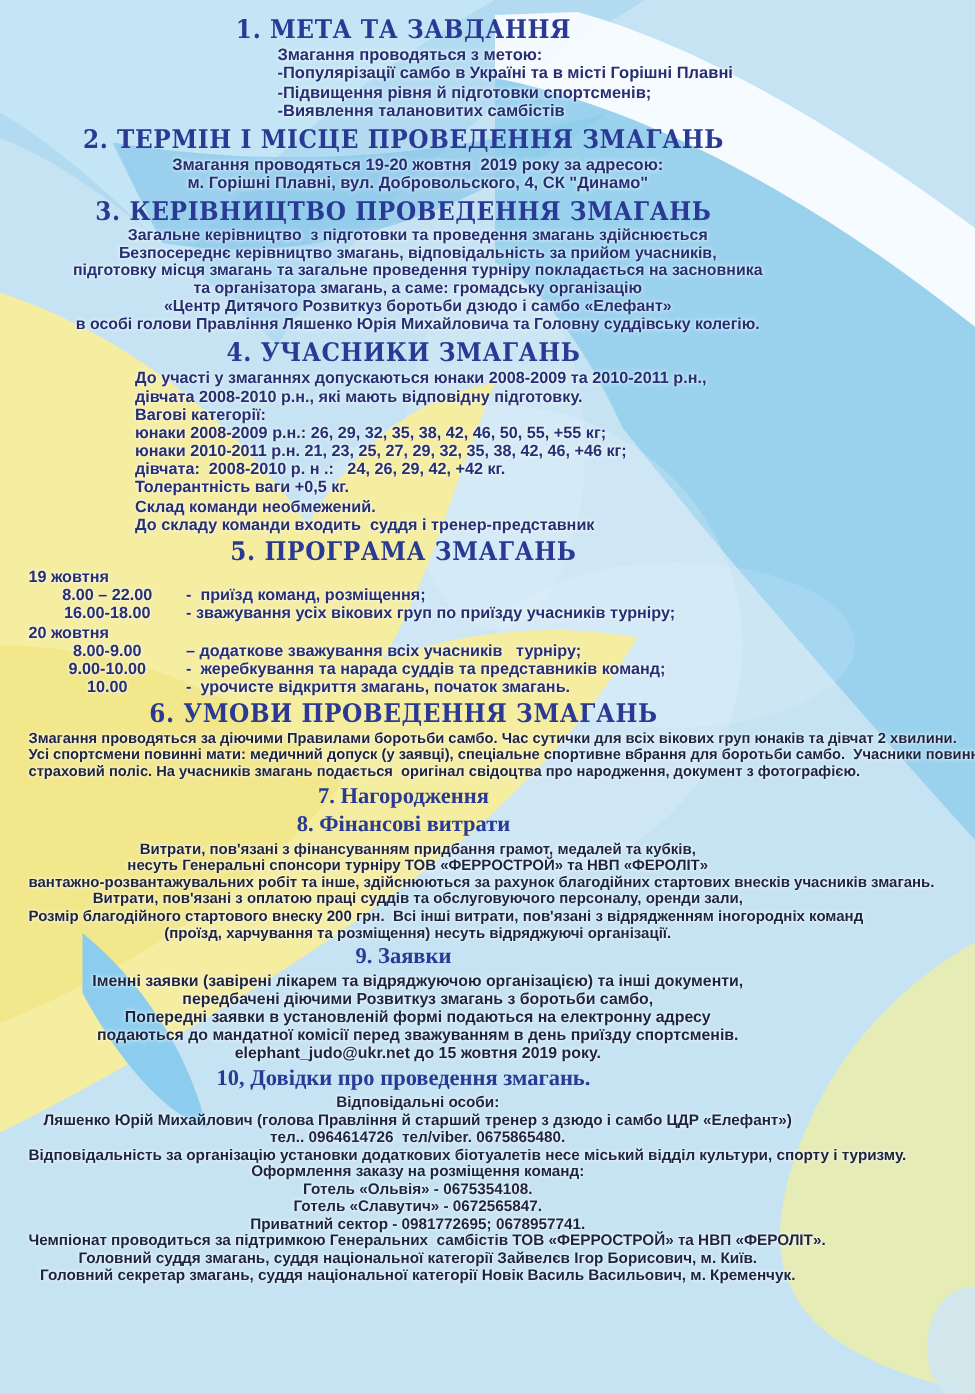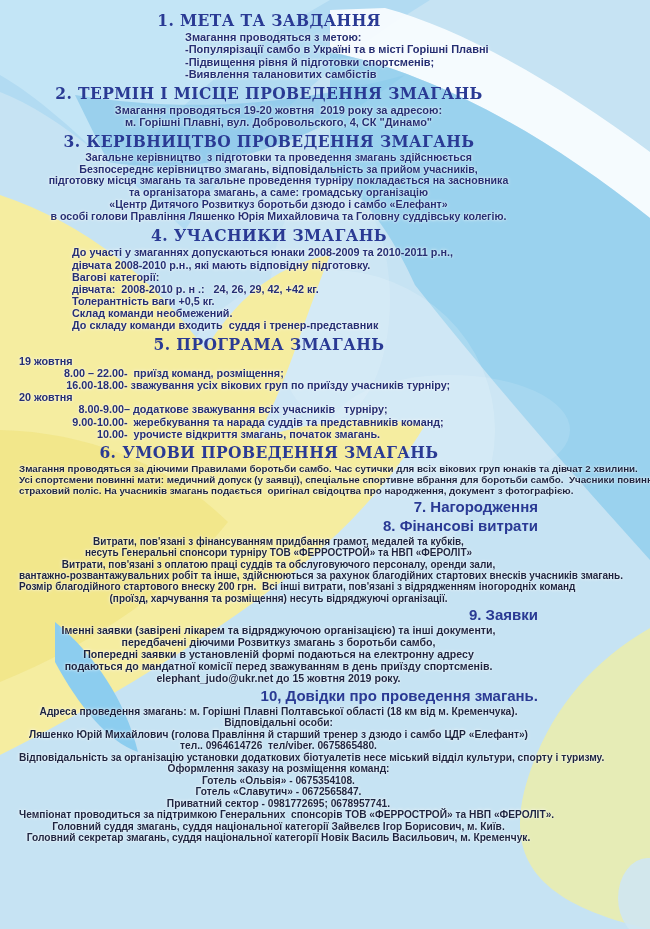--- a/index.html
+++ b/index.html
@@ -12,37 +12,37 @@
   .content{
     position:relative;width:538px;padding-top:8px;text-align:center;
     color:var(--body);
   }
   section{margin:0 0 2px 0;}
   h2{margin:2px 0 2px 0;color:var(--hd);font-weight:bold;}
   h2.caps{
     font-family:"DejaVu Serif",serif;font-size:15.5px;letter-spacing:.4px;
     transform:scaleY(1.1);
   }
-  h2.serif{font-family:Liberation Sans, sans-serif;font-size:15px;text-align:right;}
+  h2.serif{font-family:Liberation Serif, serif;font-size:15px;}
   .lines{font-weight:bold;padding-left:19px;}
   .lines div{white-space:pre;line-height:1.13;
     text-shadow:0 0 2px rgba(255,255,255,.85),0 0 4px rgba(255,255,255,.6);}
   .indent{text-align:left;}
   .s1 .lines{font-size:11px;padding-left:185px;}
   .s2 .lines{font-size:11px;}
   .s3 .lines{font-size:10.6px;}
-  .s4 .lines{font-size:10.8px;padding-left:72px;}
+  .s4 .lines{font-size:10.8px;padding-left:90px;}
   .s5 .lines{font-size:10.8px;}
   .s6 .lines{font-size:9.8px;color:var(--bodyDark);}
   .s7 .lines{font-size:10.6px;}
   .s8 .lines{font-size:10px;color:var(--bodyDark);}
   .s9 .lines{font-size:10.6px;color:var(--bodyDark);}
   .s10 .lines{font-size:10.2px;color:var(--bodyDark);line-height:1.1;}
   .row{display:flex;}
-  .row .t{width:105px;flex:none;text-align:right;}
+  .row .t{width:105px;flex:none;text-align:center;}
   .row .d{text-align:right;}
 </style>
 </head>
 <body style="--hd: #2a3a94; --body: #262f73; --bodyDark: #1d2440;">
 
 <svg class="bg" viewBox="0 0 650 929" preserveAspectRatio="none">
   <rect x="0" y="0" width="650" height="929" fill="#c6e3f3"></rect>
 
   <path d="M0,0 L430,0 C340,55 250,130 185,230 C125,175 60,115 0,92 Z" fill="#b2dbf2"></path>
   <path d="M0,0 L330,0 C250,45 175,105 120,175 C75,130 35,95 0,75 Z" fill="#c3e5f6"></path>
@@ -94,20 +94,22 @@
         <div>в особі голови Правління Ляшенко Юрія Михайловича та Головну суддівську колегію.</div>
       </div>
   </section>
 
   <section class="s4">
     <h2 class="caps">4. УЧАСНИКИ ЗМАГАНЬ</h2>
     <div class="lines indent">
         <div>До участі у змаганнях допускаються юнаки 2008-2009 та 2010-2011 р.н.,</div>
         <div>дівчата 2008-2010 р.н., які мають відповідну підготовку.</div>
         <div>Вагові категорії:</div>
+        <div>юнаки 2008-2009 р.н.: 26, 29, 32, 35, 38, 42, 46, 50, 55, +55 кг;</div>
+        <div>юнаки 2010-2011 р.н. 21, 23, 25, 27, 29, 32, 35, 38, 42, 46, +46 кг;</div>
         <div>дівчата:  2008-2010 р. н .:   24, 26, 29, 42, +42 кг.</div>
         <div>Толерантність ваги +0,5 кг.</div>
         <div>Склад команди необмежений.</div>
         <div>До складу команди входить  суддя і тренер-представник</div>
       </div>
   </section>
 
   <section class="s5">
     <h2 class="caps">5. ПРОГРАМА ЗМАГАНЬ</h2>
     <div class="lines indent">
@@ -132,49 +134,48 @@
 
   <section class="s7">
     <h2 class="serif">7. Нагородження</h2>
   </section>
 
   <section class="s8">
     <h2 class="serif">8. Фінансові витрати</h2>
     <div class="lines">
         <div>Витрати, пов'язані з фінансуванням придбання грамот, медалей та кубків,</div>
         <div>несуть Генеральні спонсори турніру ТОВ «ФЕРРОСТРОЙ» та НВП «ФЕРОЛІТ»</div>
+        <div>вантажно-розвантажувальних робіт та інше, здійснюються за рахунок благодійних стартових внесків учасників змагань.</div>
         <div>Витрати, пов'язані з оплатою праці суддів та обслуговуючого персоналу, оренди зали,</div>
-        <div>вантажно-розвантажувальних робіт та інше, здійснюються за рахунок благодійних стартових внесків учасників змагань.</div>
         <div>Розмір благодійного стартового внеску 200 грн.  Всі інші витрати, пов'язані з відрядженням іногородніх команд</div>
         <div>(проїзд, харчування та розміщення) несуть відряджуючі організації.</div>
       </div>
   </section>
 
   <section class="s9">
     <h2 class="serif">9. Заявки</h2>
     <div class="lines">
         <div>Іменні заявки (завірені лікарем та відряджуючою організацією) та інші документи,</div>
         <div>передбачені діючими Розвиткуз змагань з боротьби самбо,</div>
         <div>Попередні заявки в установленій формі подаються на електронну адресу</div>
         <div>подаються до мандатної комісії перед зважуванням в день приїзду спортсменів.</div>
         <div>elephant_judo@ukr.net до 15 жовтня 2019 року.</div>
       </div>
   </section>
 
   <section class="s10">
     <h2 class="serif">10, Довідки про проведення змагань.</h2>
     <div class="lines">
-        <div>Адреса проведення змагань: м. Горішні Плавні Полтавської області (18 км від м. Кременчука).</div>
         <div>Відповідальні особи:</div>
         <div>Ляшенко Юрій Михайлович (голова Правління й старший тренер з дзюдо і самбо ЦДР «Елефант»)</div>
         <div>тел.. 0964614726  тел/viber. 0675865480.</div>
         <div>Відповідальність за організацію установки додаткових біотуалетів несе міський відділ культури, спорту і туризму.</div>
         <div>Оформлення заказу на розміщення команд:</div>
         <div>Готель «Ольвія» - 0675354108.</div>
         <div>Готель «Славутич» - 0672565847.</div>
         <div>Приватний сектор - 0981772695; 0678957741.</div>
-        <div>Чемпіонат проводиться за підтримкою Генеральних  спонсорів ТОВ «ФЕРРОСТРОЙ» та НВП «ФЕРОЛІТ».</div>
+        <div>Чемпіонат проводиться за підтримкою Генеральних  самбістів ТОВ «ФЕРРОСТРОЙ» та НВП «ФЕРОЛІТ».</div>
         <div>Головний суддя змагань, суддя національної категорії Зайвелєв Ігор Борисович, м. Київ.</div>
         <div>Головний секретар змагань, суддя національної категорії Новік Василь Васильович, м. Кременчук.</div>
       </div>
   </section>
 
 </div>
 
 </body></html>

